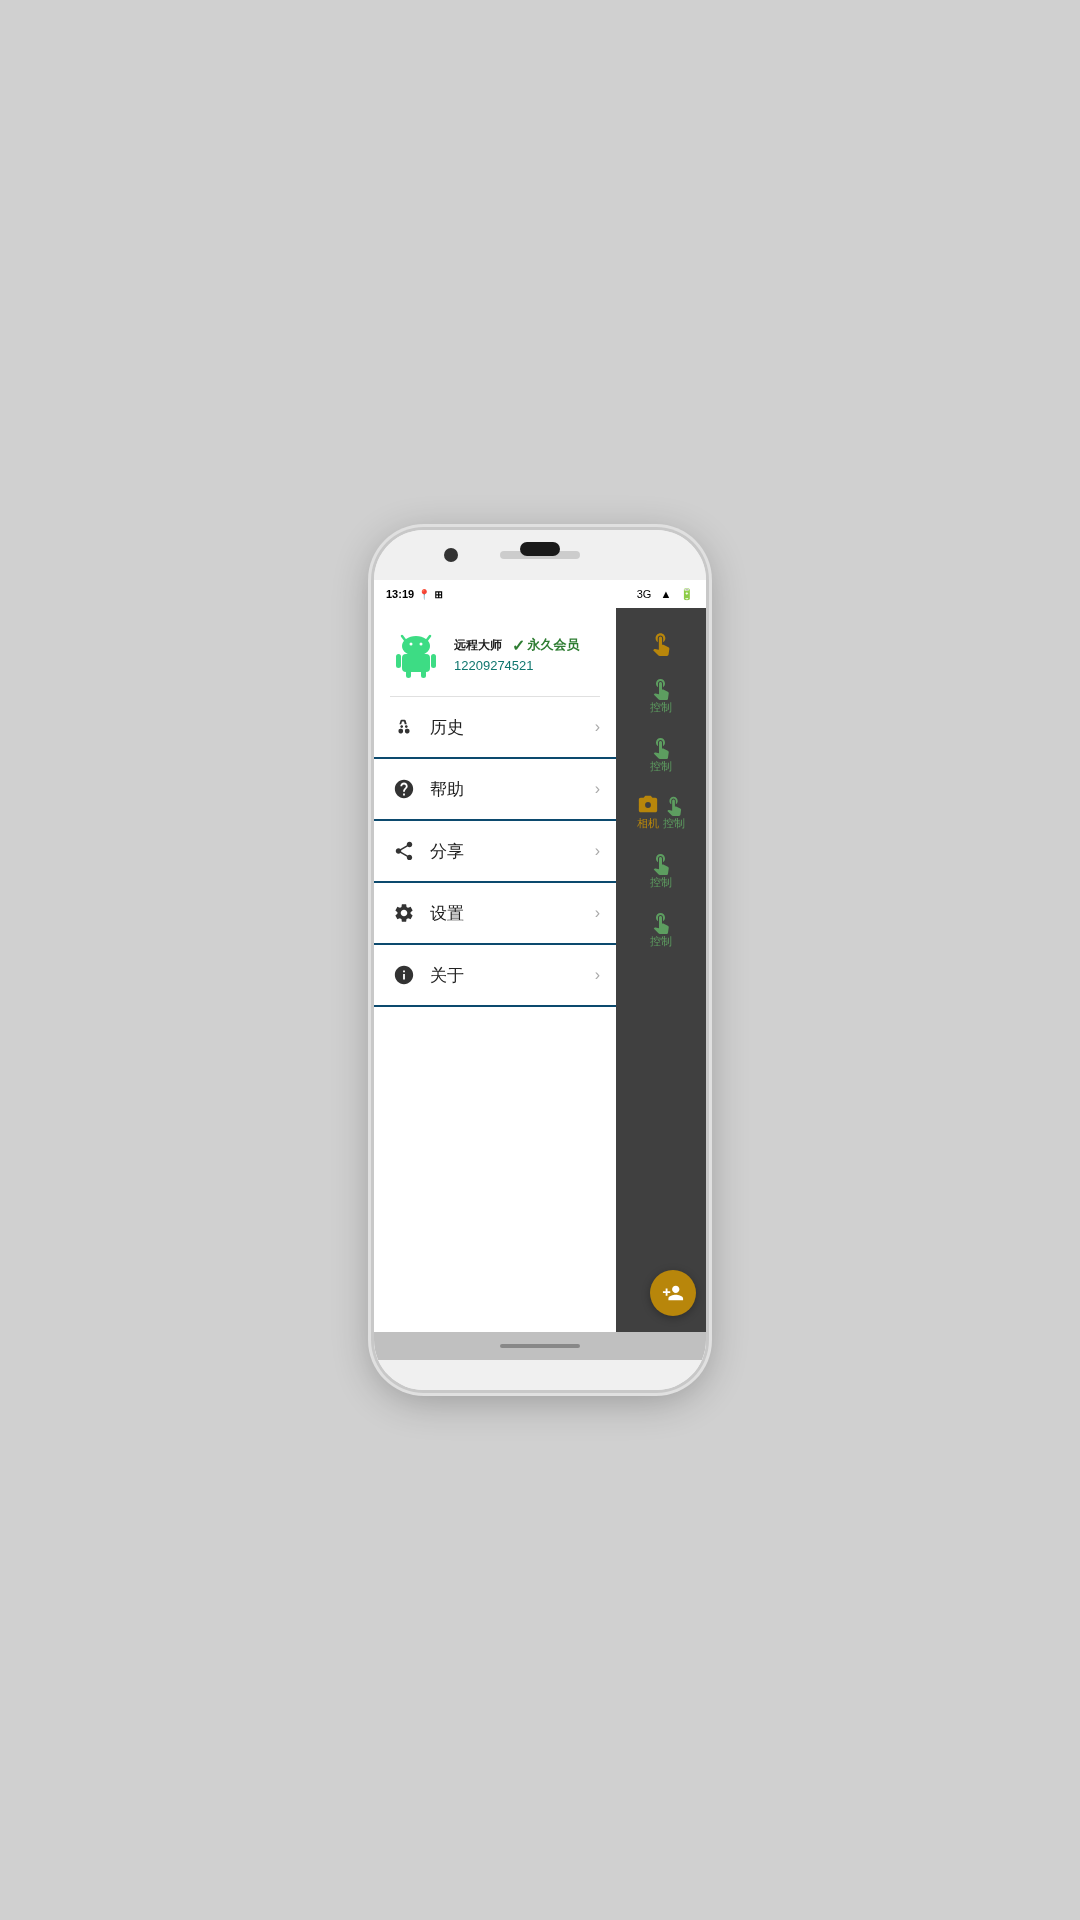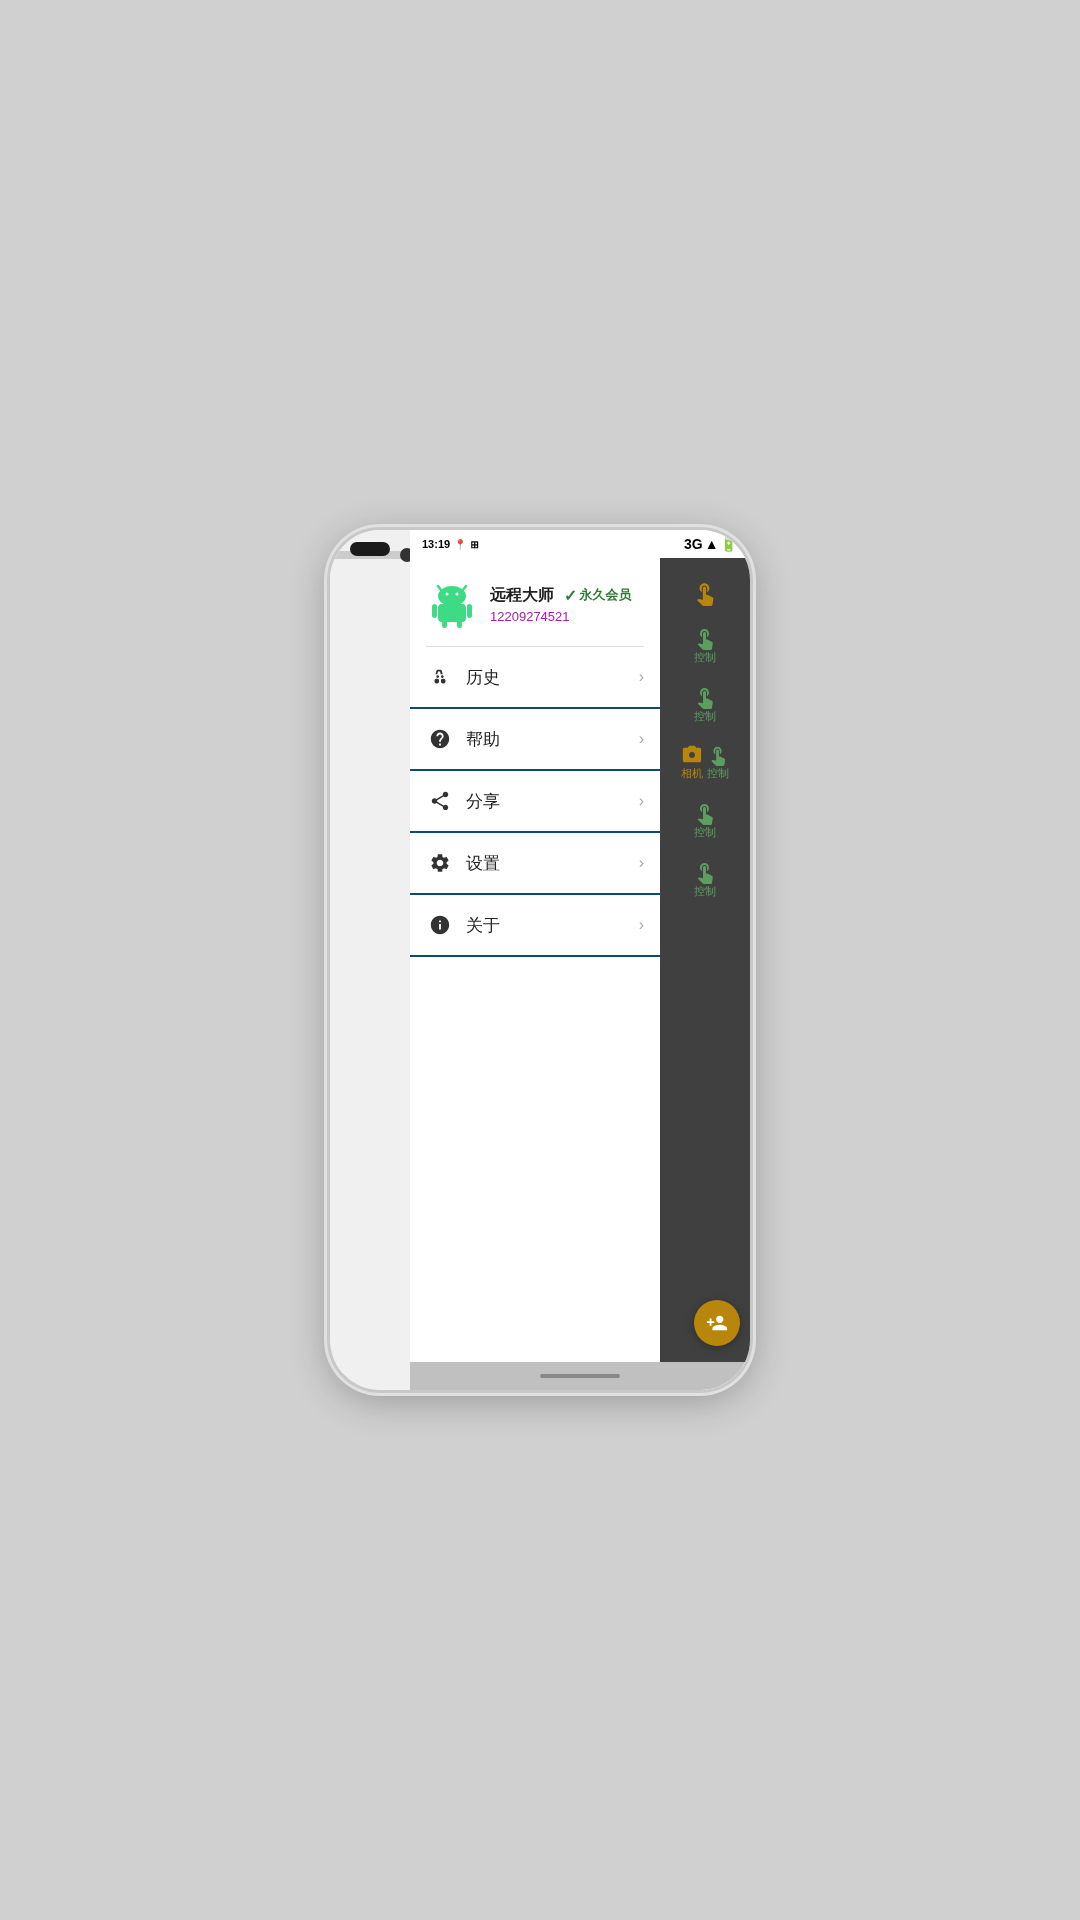--- a/index.html
+++ b/index.html
@@ -6,29 +6,29 @@
     body {
       background: #d0d0d0;
       display: flex;
       justify-content: center;
       align-items: center;
       min-height: 100vh;
       font-family: 'Arial', sans-serif;
     }
 
     .phone-outer {
-      width: 420px;
+      width: 332px;
       height: 860px;
       background: #f0f0f0;
       border-radius: 50px;
       box-shadow: 0 0 0 3px #c8c8c8, 0 0 0 6px #e0e0e0, 0 8px 40px rgba(0,0,0,0.3);
       position: relative;
       overflow: hidden;
       display: flex;
-      flex-direction: row;
+      flex-direction: column;
     }
 
     .phone-top {
       background: #f0f0f0;
       height: 50px;
       display: flex;
       align-items: center;
       justify-content: center;
       position: relative;
       flex-shrink: 0;
@@ -84,26 +84,26 @@
     .status-left {
       font-size: 11px;
       font-weight: bold;
       color: #000;
       display: flex;
       align-items: center;
       gap: 4px;
     }
 
     .status-right {
-      font-size: 14px;
-      font-weight: bold;
+      font-size: 11px;
+      font-weight: normal;
       color: #000;
       display: flex;
       align-items: center;
-      gap: 2px;
+      gap: 9px;
     }
 
     .app-content {
       flex: 1;
       display: flex;
       overflow: hidden;
     }
 
     .main-panel {
       flex: 1;
@@ -130,21 +130,21 @@
       flex-direction: column;
     }
 
     .profile-name-row {
       display: flex;
       align-items: center;
       gap: 10px;
     }
 
     .profile-name {
-      font-size: 16px;
+      font-size: 12px;
       font-weight: bold;
       color: #222;
     }
 
     .vip-badge {
       display: flex;
       align-items: center;
       gap: 2px;
       color: #2e7d32;
       font-size: 13px;
@@ -152,21 +152,21 @@
     }
 
     .vip-v {
       color: #2e7d32;
       font-size: 16px;
       font-weight: 900;
     }
 
     .profile-id {
       font-size: 13px;
-      color: #a21caf;
+      color: #0f766e;
       margin-top: 3px;
     }
 
     .divider {
       height: 1px;
       background: #e0e0e0;
       margin: 0 16px;
     }
 
     .menu-list {

